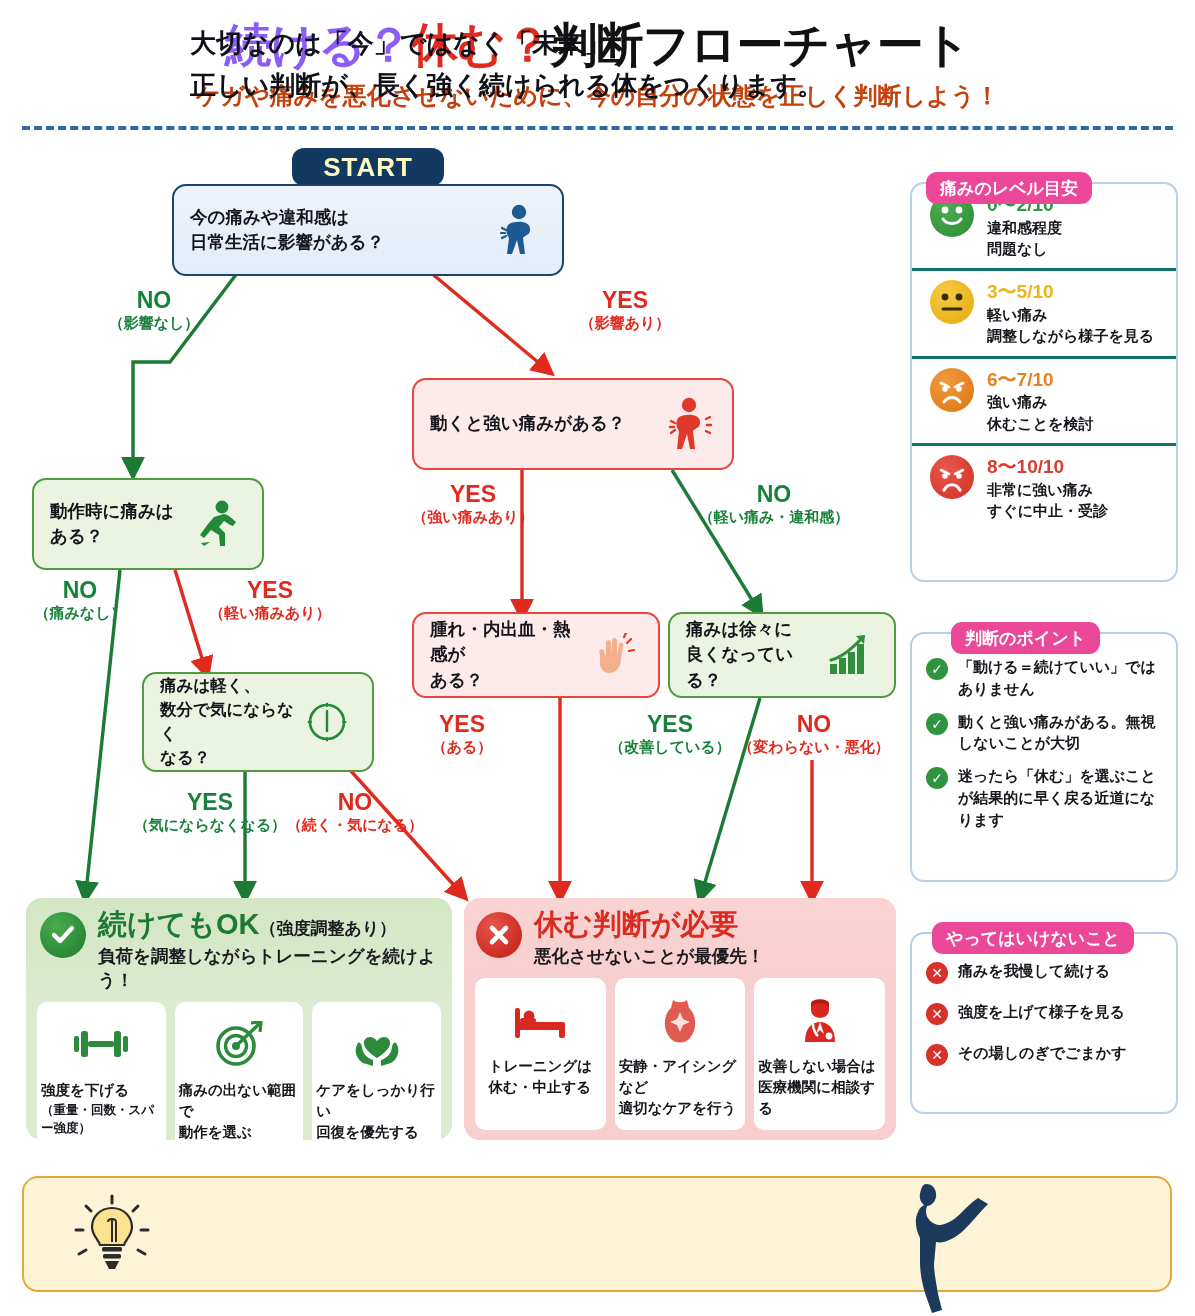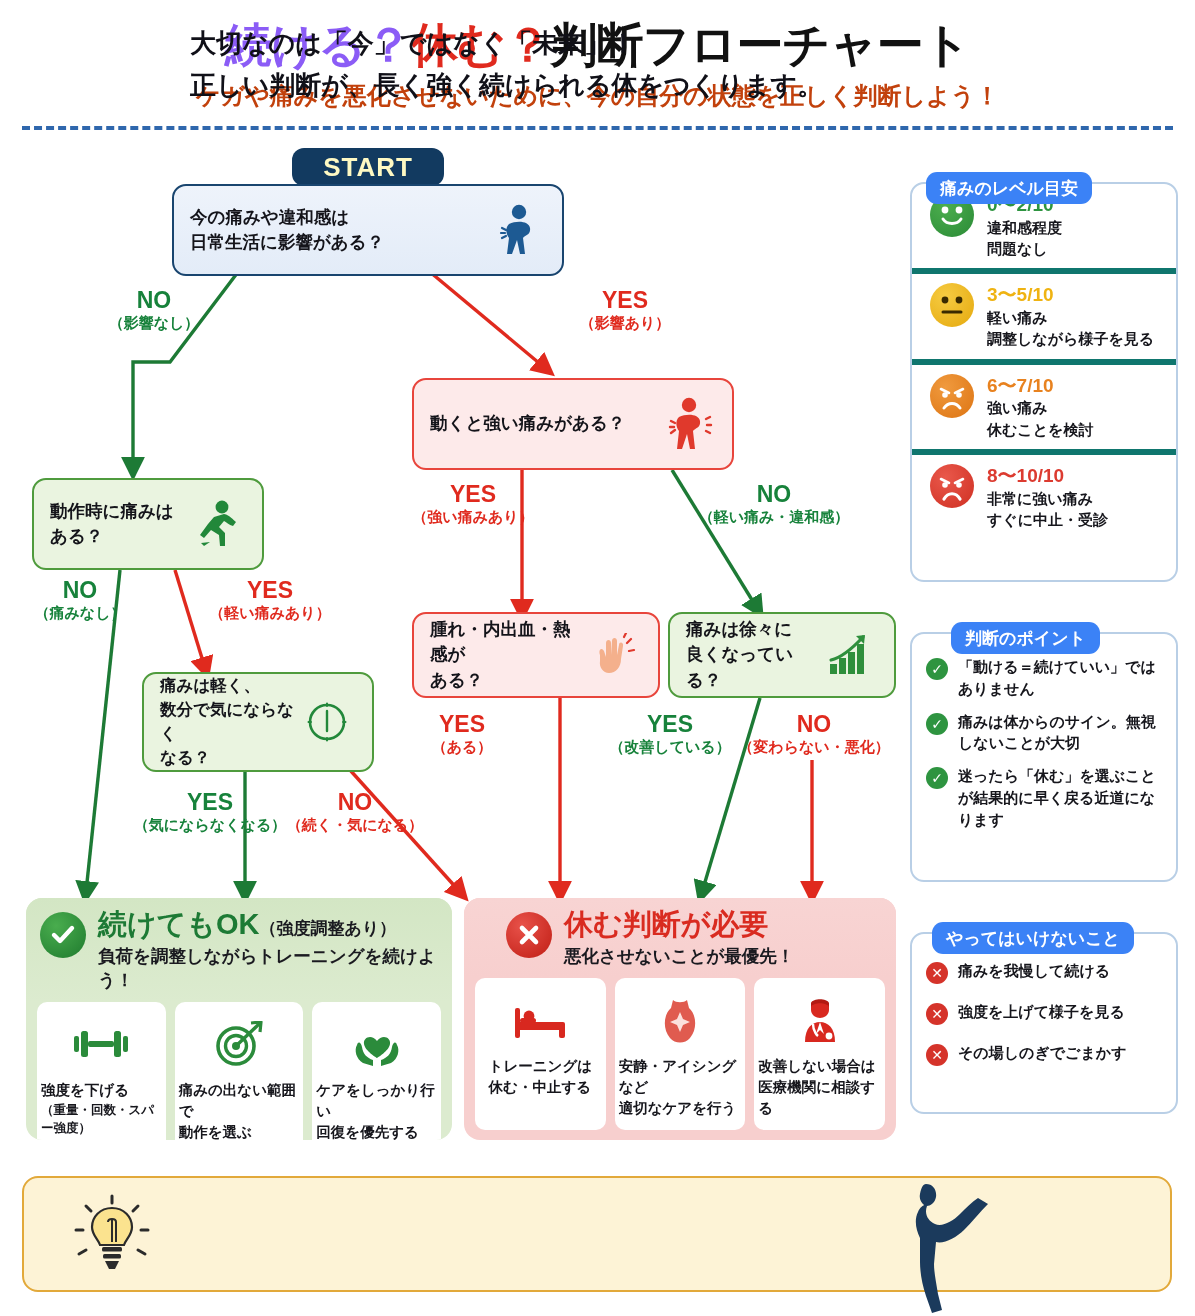--- a/index.html
+++ b/index.html
@@ -81,26 +81,26 @@
   .res-green .result-head { background: linear-gradient(180deg,#d3e6c4 0%, #dcebcf 100%); }
   .res-green .rh-title { color: #1d7a35; }
   .res-green .rh-title .sub { color: #1a1a20; }
   .res-red { background: #f7cfce; }
   .res-red .result-head { background: linear-gradient(180deg,#f8d4d3 0%, #f7cfce 100%); }
   .res-red .rh-title { color: #d92b20; }
 
   
   .panel { position: absolute; border: 2px solid #b9cfe6; border-radius: 14px; background: #fff; }
   .panel-tab {
-    position: absolute; background: #3b82f6; color: #fff; border-radius: 11px;
+    position: absolute; background: #ec4899; color: #fff; border-radius: 11px;
     font-size: 17px; font-weight: 700; display: flex; align-items: center; justify-content: center;
     white-space: nowrap; padding: 16px 14px;
   }
   .lvl-row { display: flex; align-items: flex-start; gap: 13px; padding: 9px 0 9px 18px; }
-  .lvl-row + .lvl-row { border-top: 6px solid #0f766e; }
+  .lvl-row + .lvl-row { border-top: 3px solid #0f766e; }
   .face { width: 44px; height: 44px; border-radius: 50%; flex: none; position: relative; }
   .lvl-txt .lvl-score { font-size: 19px; font-weight: 700; line-height: 1.25; }
   .lvl-txt .lvl-desc { font-size: 15px; font-weight: 700; color: #16161c; line-height: 1.42; }
 
   .blist { padding: 11px 12px 12px 14px; }
   .brow { display: flex; gap: 10px; align-items: flex-start; margin-bottom: 11px; }
   .brow:last-child { margin-bottom: 2px; }
   .bico { width: 22px; height: 22px; border-radius: 50%; flex: none; margin-top: 2px;
           display:flex; align-items:center; justify-content:center; color:#fff; font-size:14px; font-weight:700; }
   .btxt { font-size: 15px; font-weight: 700; color: #16161c; line-height: 1.45; }
@@ -360,21 +360,21 @@
         </div>
         <div class="clab">
           <div>ケアをしっかり行い</div>
           <div>回復を優先する</div>
         </div>
       </div>
     </div>
   </div>
 
   <div class="result res-red" style="left:464px; top:898px; width:432px; height:242px;">
-    <div class="result-head" style="padding-left:42px;">
+    <div class="result-head" style="padding-left:12px;">
       <div class="badge" style="background:radial-gradient(circle at 35% 30%, #e8524a, #c01d14);">
         <svg width="24" height="24" viewBox="0 0 24 24">
             <path d="M5,5 L19,19 M19,5 L5,19" stroke="#fff" stroke-width="4.6" stroke-linecap="round"></path>
           </svg>
       </div>
       <div>
         <div class="rh-title">休む判断が必要</div>
         <div class="rh-sub">悪化させないことが最優先！</div>
       </div>
     </div>
@@ -490,21 +490,21 @@
   </div>
 
   <div class="panel" style="left:910px; top:632px; width:268px; height:250px;">
     <div class="blist" style="padding-top:22px;">
       <div class="brow">
         <div class="bico" style="background:#2e9440;">✓</div>
         <div class="btxt">「動ける＝続けていい」ではありません</div>
       </div>
       <div class="brow">
         <div class="bico" style="background:#2e9440;">✓</div>
-        <div class="btxt">痛みは体からのサイン。無視しないことが大切</div>
+        <div class="btxt">動くと強い痛みがある。無視しないことが大切</div>
       </div>
       <div class="brow">
         <div class="bico" style="background:#2e9440;">✓</div>
         <div class="btxt">迷ったら「休む」を選ぶことが結果的に早く戻る近道になります</div>
       </div>
     </div>
   </div>
   <div class="panel-tab" style="left:951px; top:622px; height:32px;">
     <span>判断のポイント</span>
   </div>

